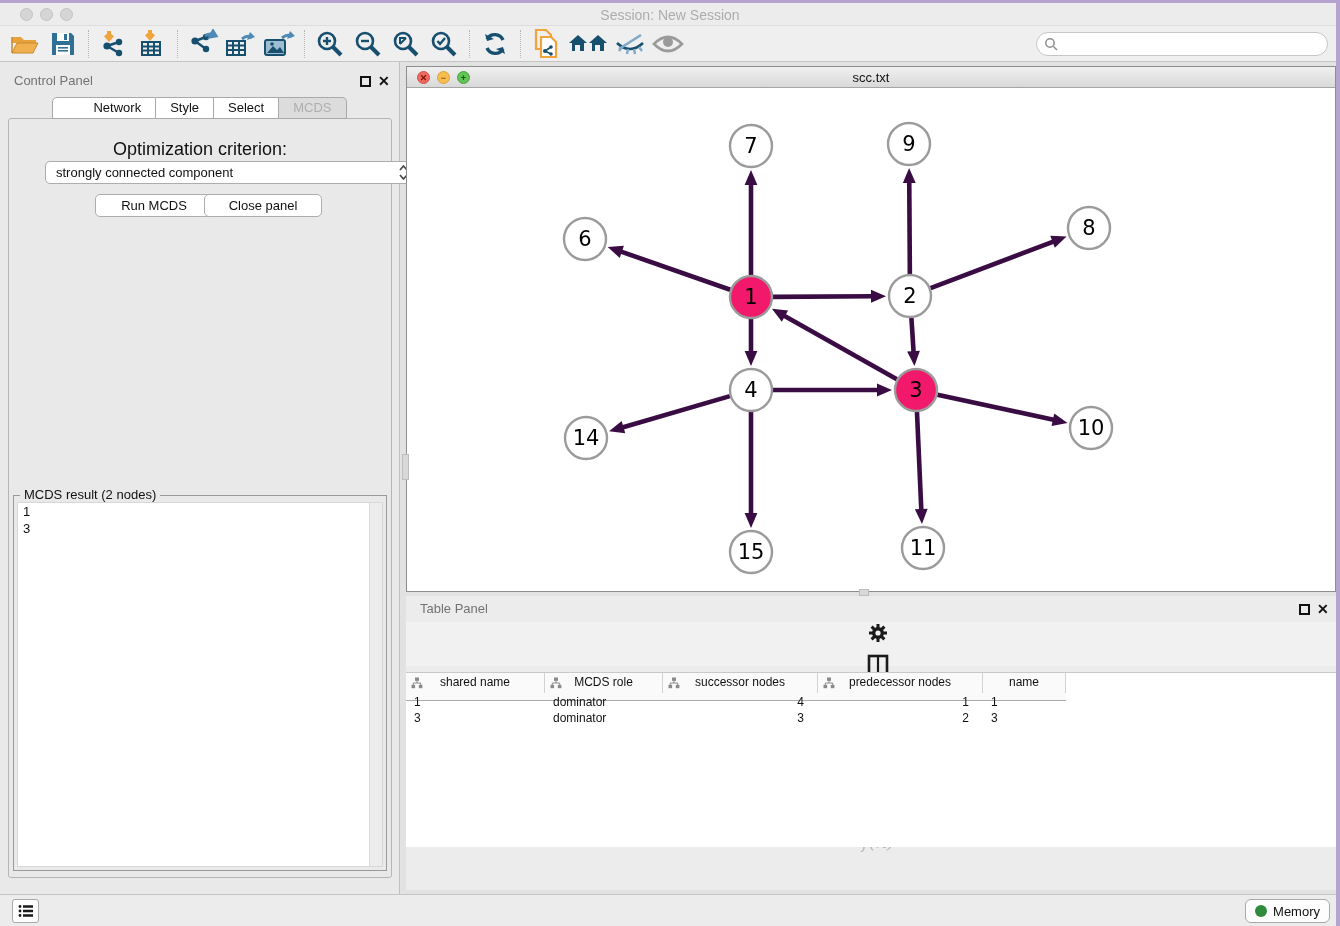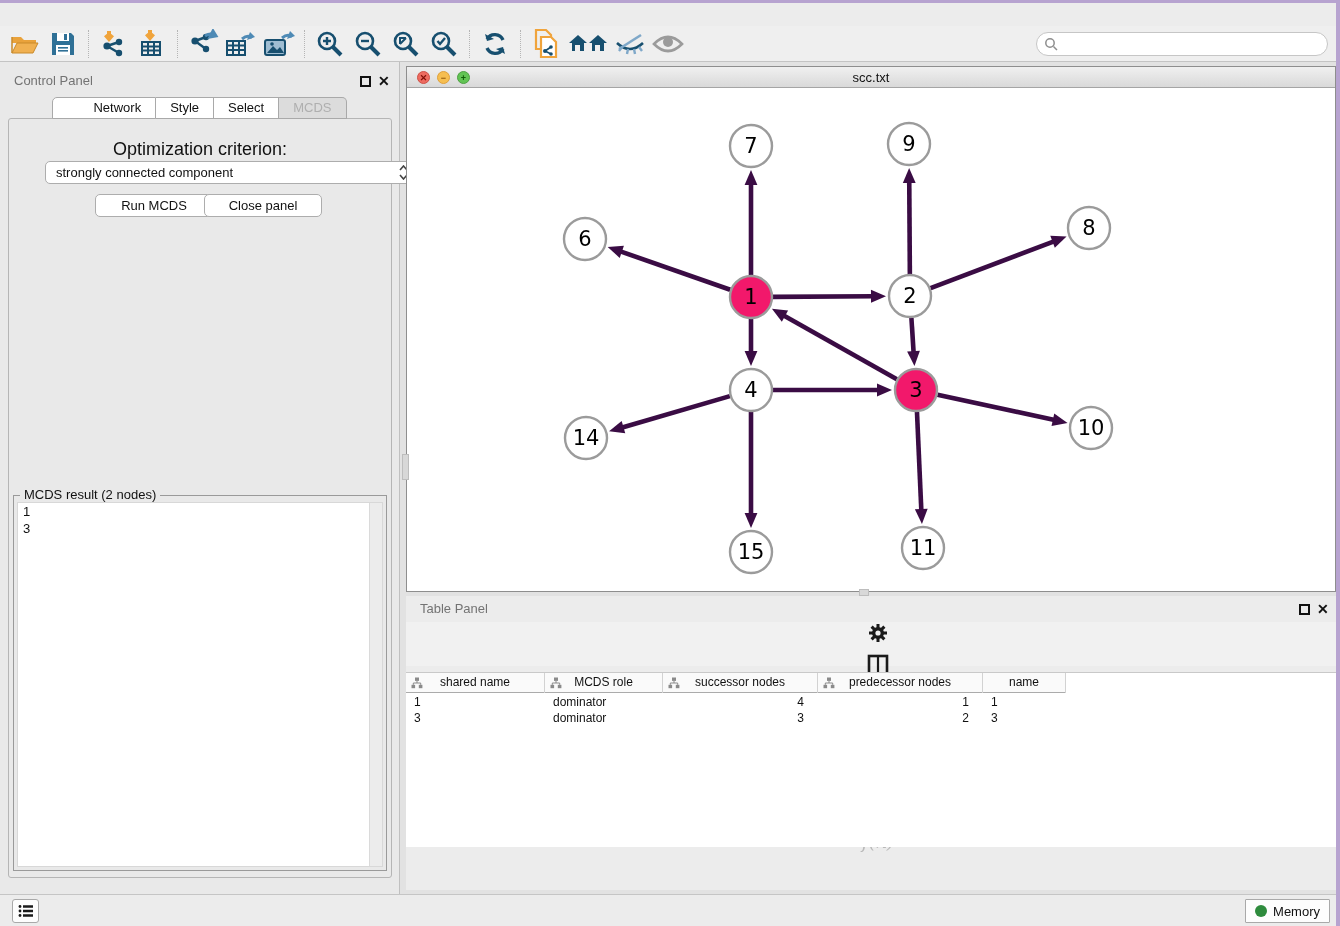--- a/index.html
+++ b/index.html
@@ -55,44 +55,50 @@
   .netwin-titlebar { position:absolute; left:0; top:0; width:100%; height:21px; background:linear-gradient(#F0F0F0,#D9D9D9); border-bottom:1px solid #A5A5A5; }
   .tl { position:absolute; top:4px; width:13px; height:13px; border-radius:50%; font-size:9px; font-weight:bold; text-align:center; line-height:13px; }
   .netwin-title { position:absolute; left:0; right:0; top:3px; text-align:center; font-size:13px; color:#111; }
   .canvas { position:absolute; left:0; top:21px; width:928px; height:503px; background:#fff; }
   .h-splitter-grip { position:absolute; left:452px; bottom:-5px; width:10px; height:7px; background:#D8D8D8; border:1px solid #BDBDBD; }
 
   
   .tpanel { position:absolute; left:406px; top:534px; width:930px; height:294px; background:#ECECEC; }
   .tp-toolbar { position:absolute; left:0; top:26px; width:100%; height:44px; background:#F1F1F1; display:flex; align-items:center; padding-left:14px; gap:10px;flex-direction:column; }
   .tp-table { position:absolute; left:0; top:76px; width:100%; height:175px; background:#fff; border-top:1px solid #C9C9C9; }
-  .thead { position:absolute; left:0; top:0; height:20px; display:flex; background:#FAFAFA; border-bottom:1px solid #ABABAB; }
+  .thead { position:absolute; left:0; top:0; height:28px; display:flex; background:#FAFAFA; border-bottom:1px solid #ABABAB; }
   .th { position:relative; height:20px; border-right:1px solid #D2D2D2; font-size:12px; color:#111; text-align:center; line-height:19px; }
   .th .tree-ico { position:absolute; left:5px; top:4px; }
   .trow { display:flex; height:16px; }
   .td { font-size:12px; color:#111; line-height:16px; padding:0 8px; white-space:nowrap; overflow:hidden; }
   .td.r { text-align:right; padding-right:14px; }
   .tp-tabs { position:absolute; left:0; bottom:10px; width:100%; display:flex; justify-content:center; }
 
   
   .statusbar { position:absolute; left:0; top:894px; width:1340px; height:32px; background:#ECECEC; border-top:1px solid #C5C5C5; }
   .sq-btn { position:absolute; left:12px; top:4px; width:27px; height:24px; background:#FDFDFD; border:1px solid #A9A9A9; border-radius:3px; display:flex; align-items:center; justify-content:center; }
-  .mem-btn { position:absolute; right:10px; top:4px; height:24px; background:#FDFDFD; border:1px solid #A9A9A9; border-radius:1px; display:flex; align-items:center; padding:0 9px; gap:6px; font-size:13px; color:#111; }
+  .mem-btn { position:absolute; right:10px; top:4px; height:24px; background:#FDFDFD; border:1px solid #A9A9A9; border-radius:6px; display:flex; align-items:center; padding:0 9px; gap:6px; font-size:13px; color:#111; }
   .mem-dot { width:12px; height:12px; border-radius:50%; background:#2E8B3D; }
 
   svg { display:block; }
   .fx-ico { font-family:"DejaVu Serif", serif; font-style:italic; font-size:19px; color:#B9B9B9; }
 </style>
 </head>
 <body>
 
 <div class="app">
   <div class="frame-top"></div>
   <div class="frame-right"></div>
 
+  <div class="titlebar">
+    <div class="traffic-inactive" style="left:20px"></div>
+    <div class="traffic-inactive" style="left:40px"></div>
+    <div class="traffic-inactive" style="left:60px"></div>
+    <div class="win-title">Session: New Session</div>
+  </div>
 
   <div class="toolbar">
     <div class="tbtn">
       <svg width="30" height="26" viewBox="0 0 30 26">
         <path d="M2 6 h9 l3 3 h12 v3 H2 z" fill="#E9A23B"></path>
         <path d="M2 6 v16 l5 -10 h21 l-5 10 H2 z" fill="#F0B050" stroke="#C98A2B" stroke-width="1"></path>
       </svg>
     </div>
     <div class="tbtn">
       <svg width="26" height="26" viewBox="0 0 26 26">

